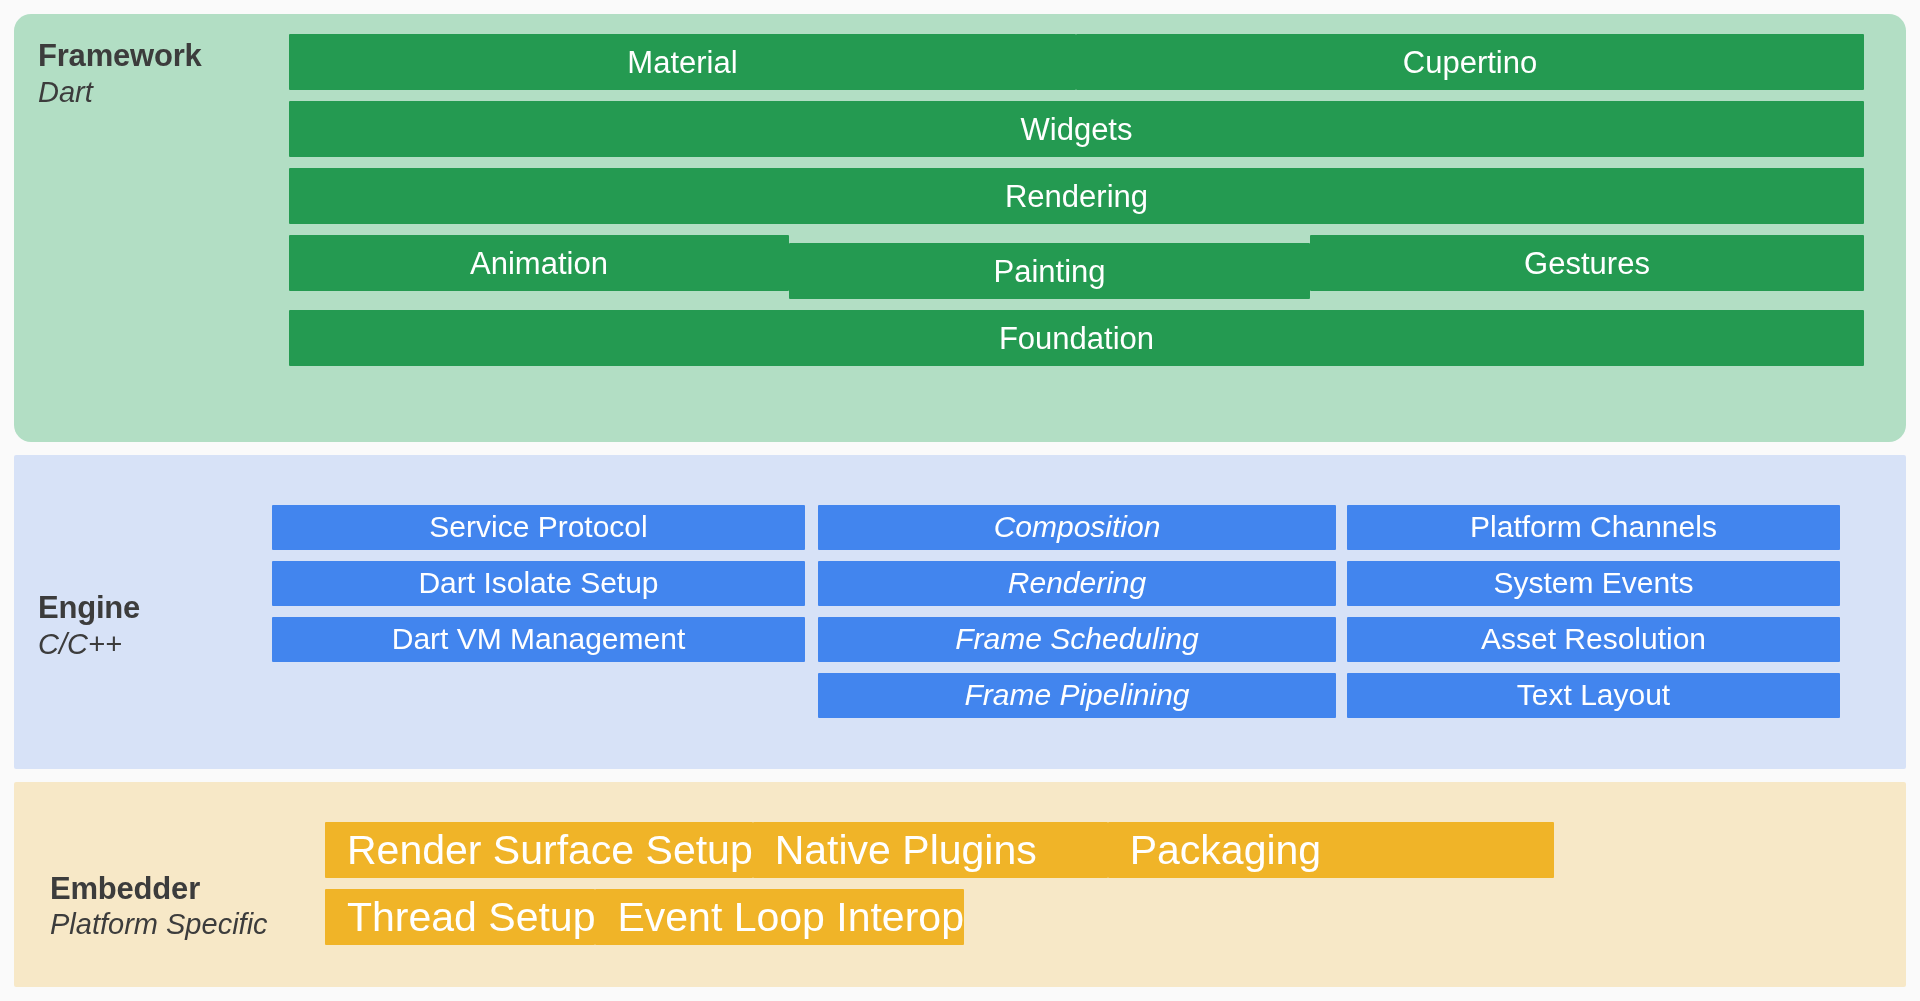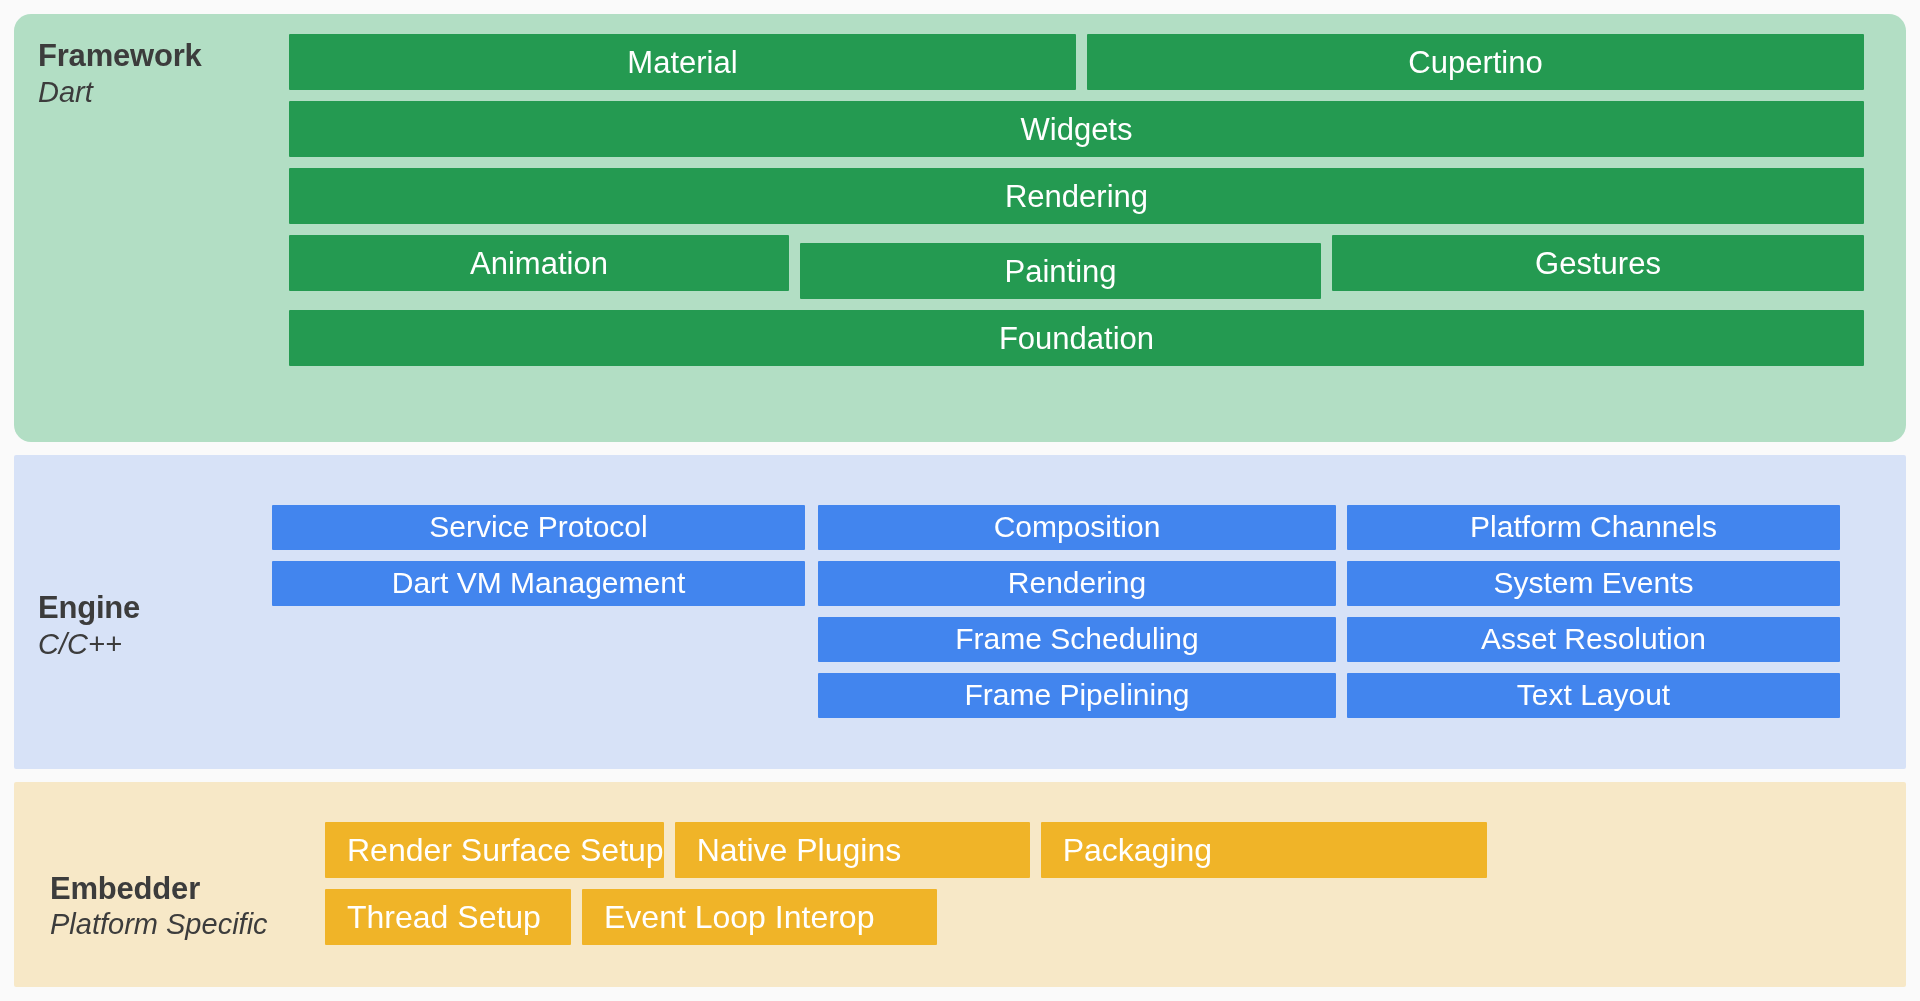--- a/index.html
+++ b/index.html
@@ -66,21 +66,20 @@
     flex: 1 1 auto;
     display: flex;
     flex-direction: column;
     padding: 16px 42px 16px 0;
     gap: 11px;
   }
 
   .row {
     display: flex;
     flex-direction: row;
-    gap: 11px;
     padding-left: 17px;
   }
 
   
   .box {
     display: flex;
     align-items: center;
     justify-content: center;
     color: #FFFFFF;
     font-size: 31px;
@@ -103,35 +102,35 @@
     flex-direction: row;
     align-items: flex-start;
   }
   .engine .col {
     display: flex;
     flex-direction: column;
     gap: 11px;
   }
   .engine .box { background: #4285EE; height: 45px; font-size: 30px; }
   .engine-col-1 { flex: 0 0 533px; }
-  .engine-col-2 { flex: 0 0 518px; margin-left: 13px; }
+  .engine-col-2 { flex: 0 0 518px; margin-left: 13px; font-style: italic; }
   .engine-col-3 { flex: 0 0 493px; margin-left: 11px; }
 
   
   .embedder { background: #F7E8C7; }
   .embedder .layer-body {
     padding: 20px 42px 22px 0;
     gap: 11px;
   }
   .embedder .box {
     background: #F0B428;
     height: 56px;
     justify-content: flex-start;
     padding-left: 22px;
-    font-size: 32px;
+    font-size: 41px;
   }
   .embedder .spacer { visibility: hidden; }
 
   
   .w-material   { flex: 0 0 787px; }
   .w-cupertino  { flex: 0 0 auto; flex-grow: 1; }
   .w-full       { flex: 1 1 auto; }
   .w-animation  { flex: 0 0 500px; }
   .w-painting   { flex: 0 0 521px; margin-top: 8px; }
   .w-gestures   { flex: 0 0 auto; flex-grow: 1; }
@@ -182,20 +181,21 @@
   <section class="layer engine" style="flex: 0 0 314px; align-items: center;">
     <div class="layer-label top-align" style="padding-top: 28px;">
       <div class="layer-title">Engine</div>
       <div class="layer-sub">C/C++</div>
     </div>
 
     <div class="layer-body">
 
       <div class="col engine-col-1">
         <div class="box">Service Protocol</div>
+        <div class="box">Dart Isolate Setup</div>
         <div class="box">Dart VM Management</div>
       </div>
 
       <div class="col engine-col-2">
         <div class="box">Composition</div>
         <div class="box">Rendering</div>
         <div class="box">Frame Scheduling</div>
         <div class="box">Frame Pipelining</div>
       </div>
 

